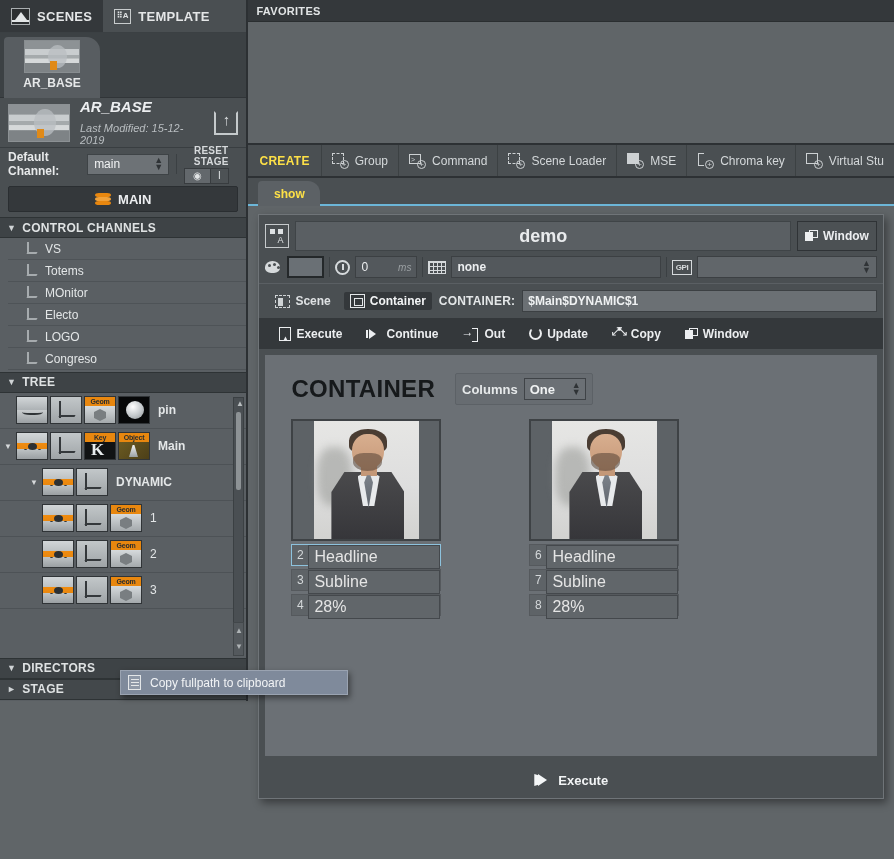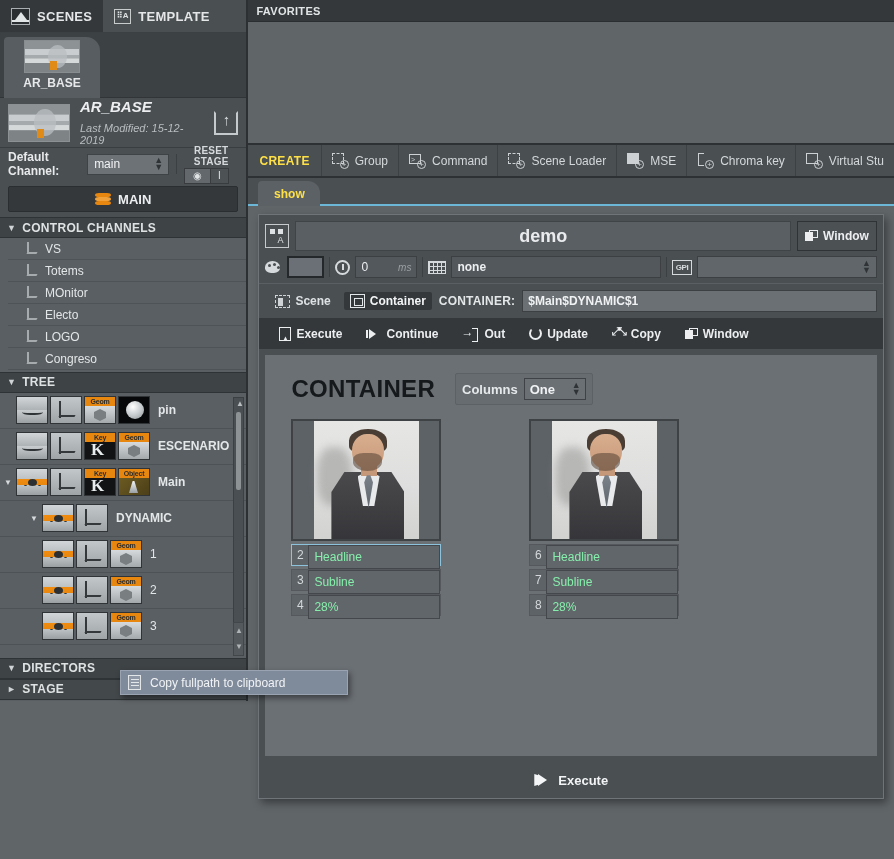--- a/index.html
+++ b/index.html
@@ -635,21 +635,21 @@
     background: #5e6367; border: 1px solid #55595d;
   }
   .field-row.focused { border: 1px solid #8dc2dd; }
   .field-num {
     width: 16px; display: flex; align-items: center; justify-content: center;
     font-size: 12px; color: #d4d8da; flex: 0 0 16px;
   }
   .field-in {
     flex: 1; background: #61666a; border: 1px solid #44484c;
     display: flex; align-items: center; padding: 11px 5px;
-    font-size: 12px; color: #86efac; cursor: text;
+    font-size: 16px; color: #e5e5e5; cursor: text;
   }
 
   .card-foot {
     height: 36px; background: #4a4f52; display: flex; align-items: center;
     justify-content: center; gap: 8px; cursor: pointer;
   }
   .foot-ico {
     width: 16px; height: 14px; position: relative; flex: 0 0 16px;
     display: flex; align-items: center;
   }
@@ -770,34 +770,20 @@
           <span class="ibox g wave"></span>
           <span class="ibox axis"></span>
           <span class="tagbox">
             <span class="tg">Geom</span>
             <span class="body geom"></span>
           </span>
           <span class="sphere-box"></span>
           <span class="tlabel">pin</span>
         </div>
 
-        <div class="tree-row">
-          <span class="exp"></span>
-          <span class="ibox g wave"></span>
-          <span class="ibox axis"></span>
-          <span class="tagbox">
-            <span class="tg">Key</span>
-            <span class="body key"></span>
-          </span>
-          <span class="tagbox">
-            <span class="tg">Geom</span>
-            <span class="body geom"></span>
-          </span>
-          <span class="tlabel">ESCENARIO</span>
-        </div>
 
         <div class="tree-row">
           <span class="exp">▼</span>
           <span class="ibox eye"></span>
           <span class="ibox axis"></span>
           <span class="tagbox">
             <span class="tg">Key</span>
             <span class="body key"></span>
           </span>
           <span class="tagbox">

